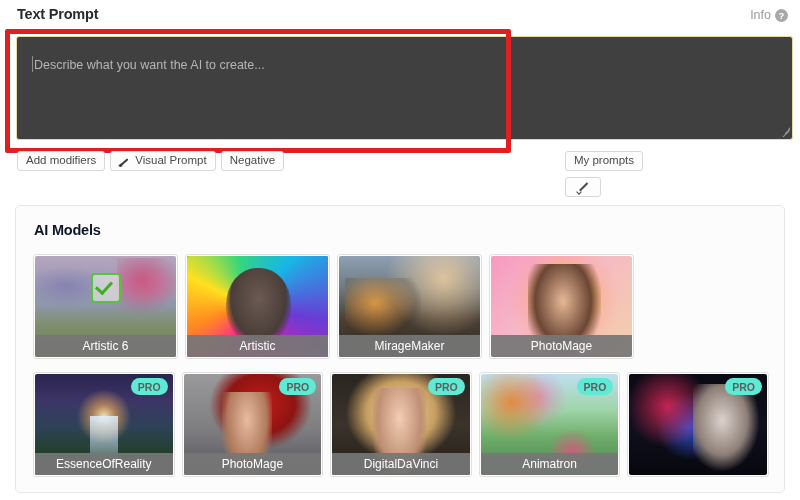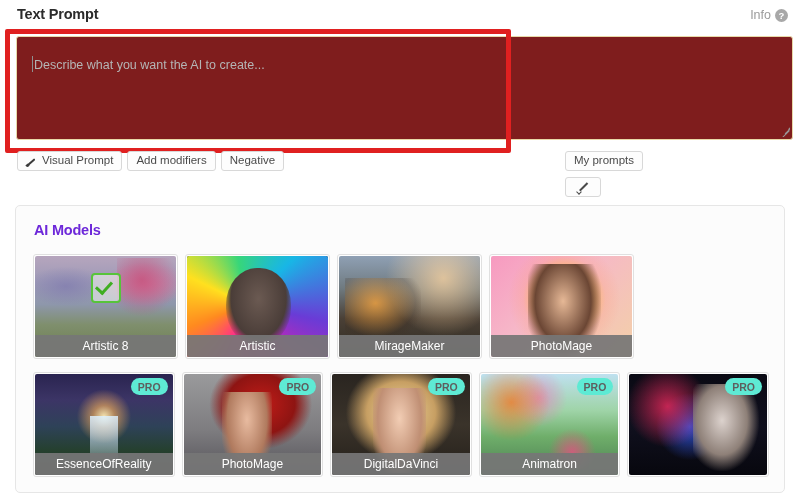--- a/index.html
+++ b/index.html
@@ -59,21 +59,21 @@
   }
 
   
   .textarea-box {
     position: absolute;
     left: 16px; top: 36px;
     width: 777px;
     height: 104px;
     border: 1px solid #e8d9a8;
     border-radius: 3px;
-    background: #7f1d1d;
+    background: #404040;
     box-sizing: border-box;
   }
   .textarea-placeholder {
     position: absolute;
     left: 17px; top: 21px;
     font-size: 12.5px;
     color: #b5b5b5;
   }
   .caret {
     position: absolute;
@@ -203,21 +203,21 @@
     background: #fcfcfc;
     border: 1px solid #e6e6e6;
     border-radius: 5px;
     box-sizing: border-box;
   }
   .models-title {
     position: absolute;
     left: 18px; top: 16px;
     font-size: 14.5px;
     font-weight: bold;
-    color: #6d28d9;
+    color: #0f172a;
     letter-spacing: -0.2px;
   }
   .models-grid {
     position: absolute;
     left: 17px; top: 48px;
     width: 736px;
     display: flex;
     flex-direction: column;
     gap: 13px;
   }
@@ -410,25 +410,25 @@
       <i class="g1"></i>
         <i class="g2"></i>
         <i class="g3"></i>
     </div>
   </div>
 
   <div class="red-highlight"></div>
 
   <div class="button-row-left">
     <div class="btn">
+      <span>Add modifiers</span>
+    </div>
+    <div class="btn">
       <span class="brush-icon"></span>
       <span>Visual Prompt</span>
-    </div>
-    <div class="btn">
-      <span>Add modifiers</span>
     </div>
     <div class="btn">
       <span>Negative</span>
     </div>
   </div>
 
   <div class="button-row-right">
     <div class="btn">
       <span>My prompts</span>
     </div>
@@ -438,21 +438,21 @@
   </div>
 
   <div class="models-panel">
     <div class="models-title">AI Models</div>
     <div class="models-grid" id="models-grid">
         <div class="models-row">
           <div class="model-card">
             <div class="model-thumb">
               <div class="art art-artistic2"></div>
               <div class="check-overlay"></div>
-              <div class="model-label">Artistic 8</div>
+              <div class="model-label">Artistic 6</div>
             </div>
           </div>
           <div class="model-card">
             <div class="model-thumb">
               <div class="art art-artistic"></div>
               <div class="model-label">Artistic</div>
             </div>
           </div>
           <div class="model-card">
             <div class="model-thumb">

